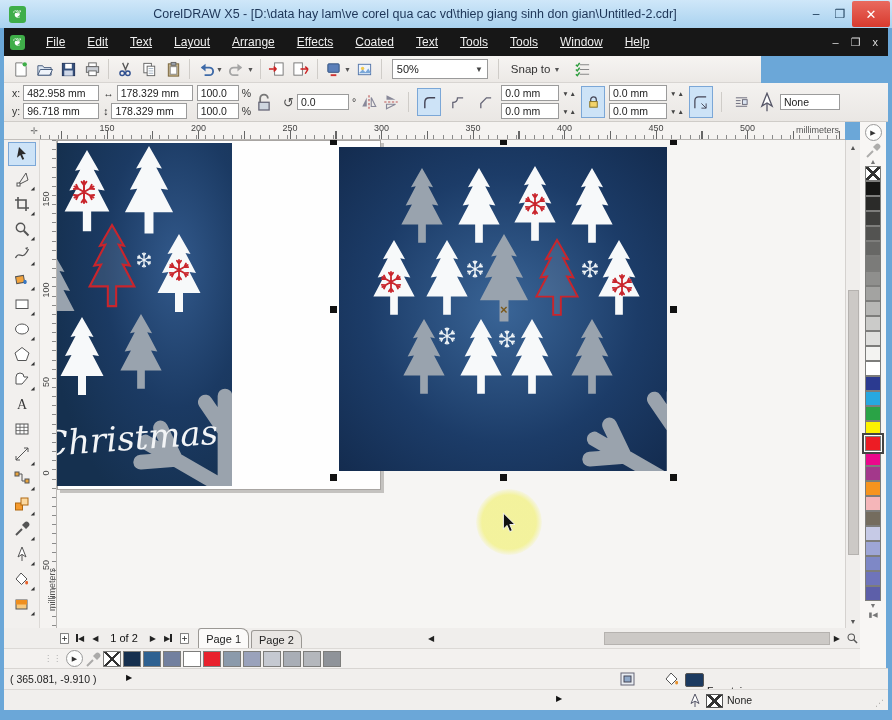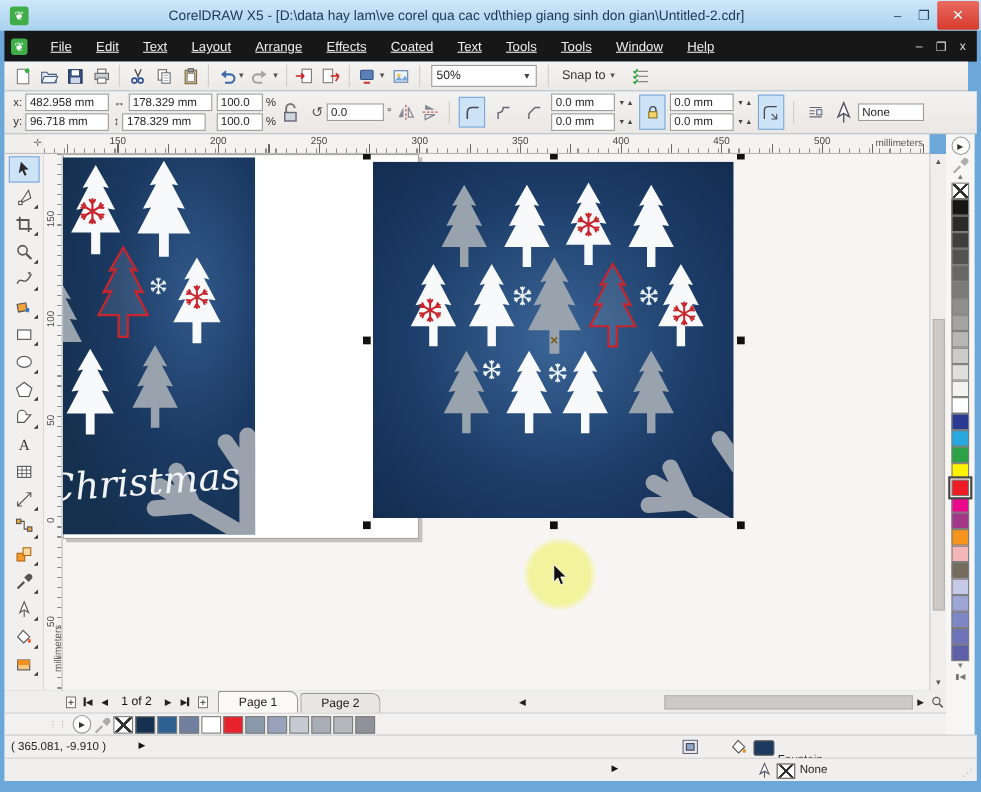--- a/index.html
+++ b/index.html
@@ -15,21 +15,21 @@
   .winbtn{width:24px;height:22px;display:flex;align-items:center;justify-content:center;
           color:#23425f;font-size:12px;cursor:default;}
   .closebtn{width:38px;height:26px;background:linear-gradient(#e96a5f,#d83a2e);color:#fff;
             display:flex;align-items:center;justify-content:center;font-size:13px;margin-right:2px;border-radius:2px;}
   
   .menubar{left:4px;top:28px;width:884px;height:28px;background:#171717;display:flex;align-items:center;}
   .menubar .appicon{width:15px;height:15px;margin-left:6px;margin-right:10px;}
   .menu-item{color:#eee;padding:4px 11px;font-size:12px;text-decoration:underline;}
   .menu-ctrls{margin-left:auto;margin-right:10px;color:#ddd;display:flex;gap:12px;font-size:11px;}
   
-  .toolbar{left:4px;top:56px;width:876px;height:27px;background:linear-gradient(#f6f4f2,#ece9e6);
+  .toolbar{left:4px;top:56px;width:757px;height:27px;background:linear-gradient(#f6f4f2,#ece9e6);
            display:flex;align-items:center;border-bottom:1px solid #d8d5d2;box-sizing:border-box;padding-left:4px;}
   .tb-btn{width:24px;height:22px;display:flex;align-items:center;justify-content:center;}
   .tb-btn svg{width:17px;height:17px;}
   .sep{width:1px;height:20px;background:#cfccc8;margin:0 4px;}
   .drop{font-size:7px;color:#555;margin:0 2px 0 -2px;}
   .combo{width:86px;height:18px;background:#fff;border:1px solid #9a9a9a;display:flex;align-items:center;
          padding:0 4px;justify-content:space-between;margin:0 6px;}
   .combo .v{font-size:8px;color:#444;}
   .snap{display:flex;align-items:center;gap:5px;padding:0 8px;font-size:11.5px;color:#333;}
   
@@ -92,21 +92,21 @@
   .swatch.sel{outline:1.5px solid #fff;box-shadow:0 0 0 3px #444;z-index:3;}
   .xswatch{background:#fff;background-image:linear-gradient(45deg,transparent 44%,#333 44%,#333 56%,transparent 56%),
            linear-gradient(-45deg,transparent 44%,#333 44%,#333 56%,transparent 56%);}
   
   .pagebar{left:4px;top:628px;width:856px;height:20px;background:#f0eeec;display:flex;align-items:center;box-sizing:border-box;}
   .pg-icon{width:16px;height:16px;display:flex;align-items:center;justify-content:center;}
   .pg-icon svg{width:13px;height:13px;}
   .pg-nav{font-size:8px;color:#222;padding:0 4px;display:flex;align-items:center;}
   .pg-nav .bar{display:inline-block;width:2px;height:8px;background:#222;}
   .pg-count{font-size:11px;padding:0 8px;color:#111;}
-  .tab{height:17px;display:flex;align-items:center;padding:0 18px;border:1px solid #9b9894;border-bottom:none;
+  .tab{height:17px;display:flex;align-items:center;padding:0 7px;border:1px solid #9b9894;border-bottom:none;
        background:#e9e6e3;font-size:11px;color:#222;margin-right:2px;border-radius:3px 8px 0 0;align-self:flex-end;text-align:right;}
   .tab.active{background:#fbfaf9;height:19px;}
   .hscroll-left{margin-left:120px;}
   .hthumb{height:13px;background:#ccc9c6;border:1px solid #b5b2af;box-sizing:border-box;}
   
   .docpal{left:4px;top:648px;width:856px;height:20px;background:#f3f1ef;display:flex;align-items:center;gap:2px;
           border-top:1px solid #dcd9d6;box-sizing:border-box;padding-left:40px;}
   .dots{color:#aaa;font-size:8px;letter-spacing:1px;margin-right:2px;}
   .docpal .swatch{width:18px;height:16px;}
   

